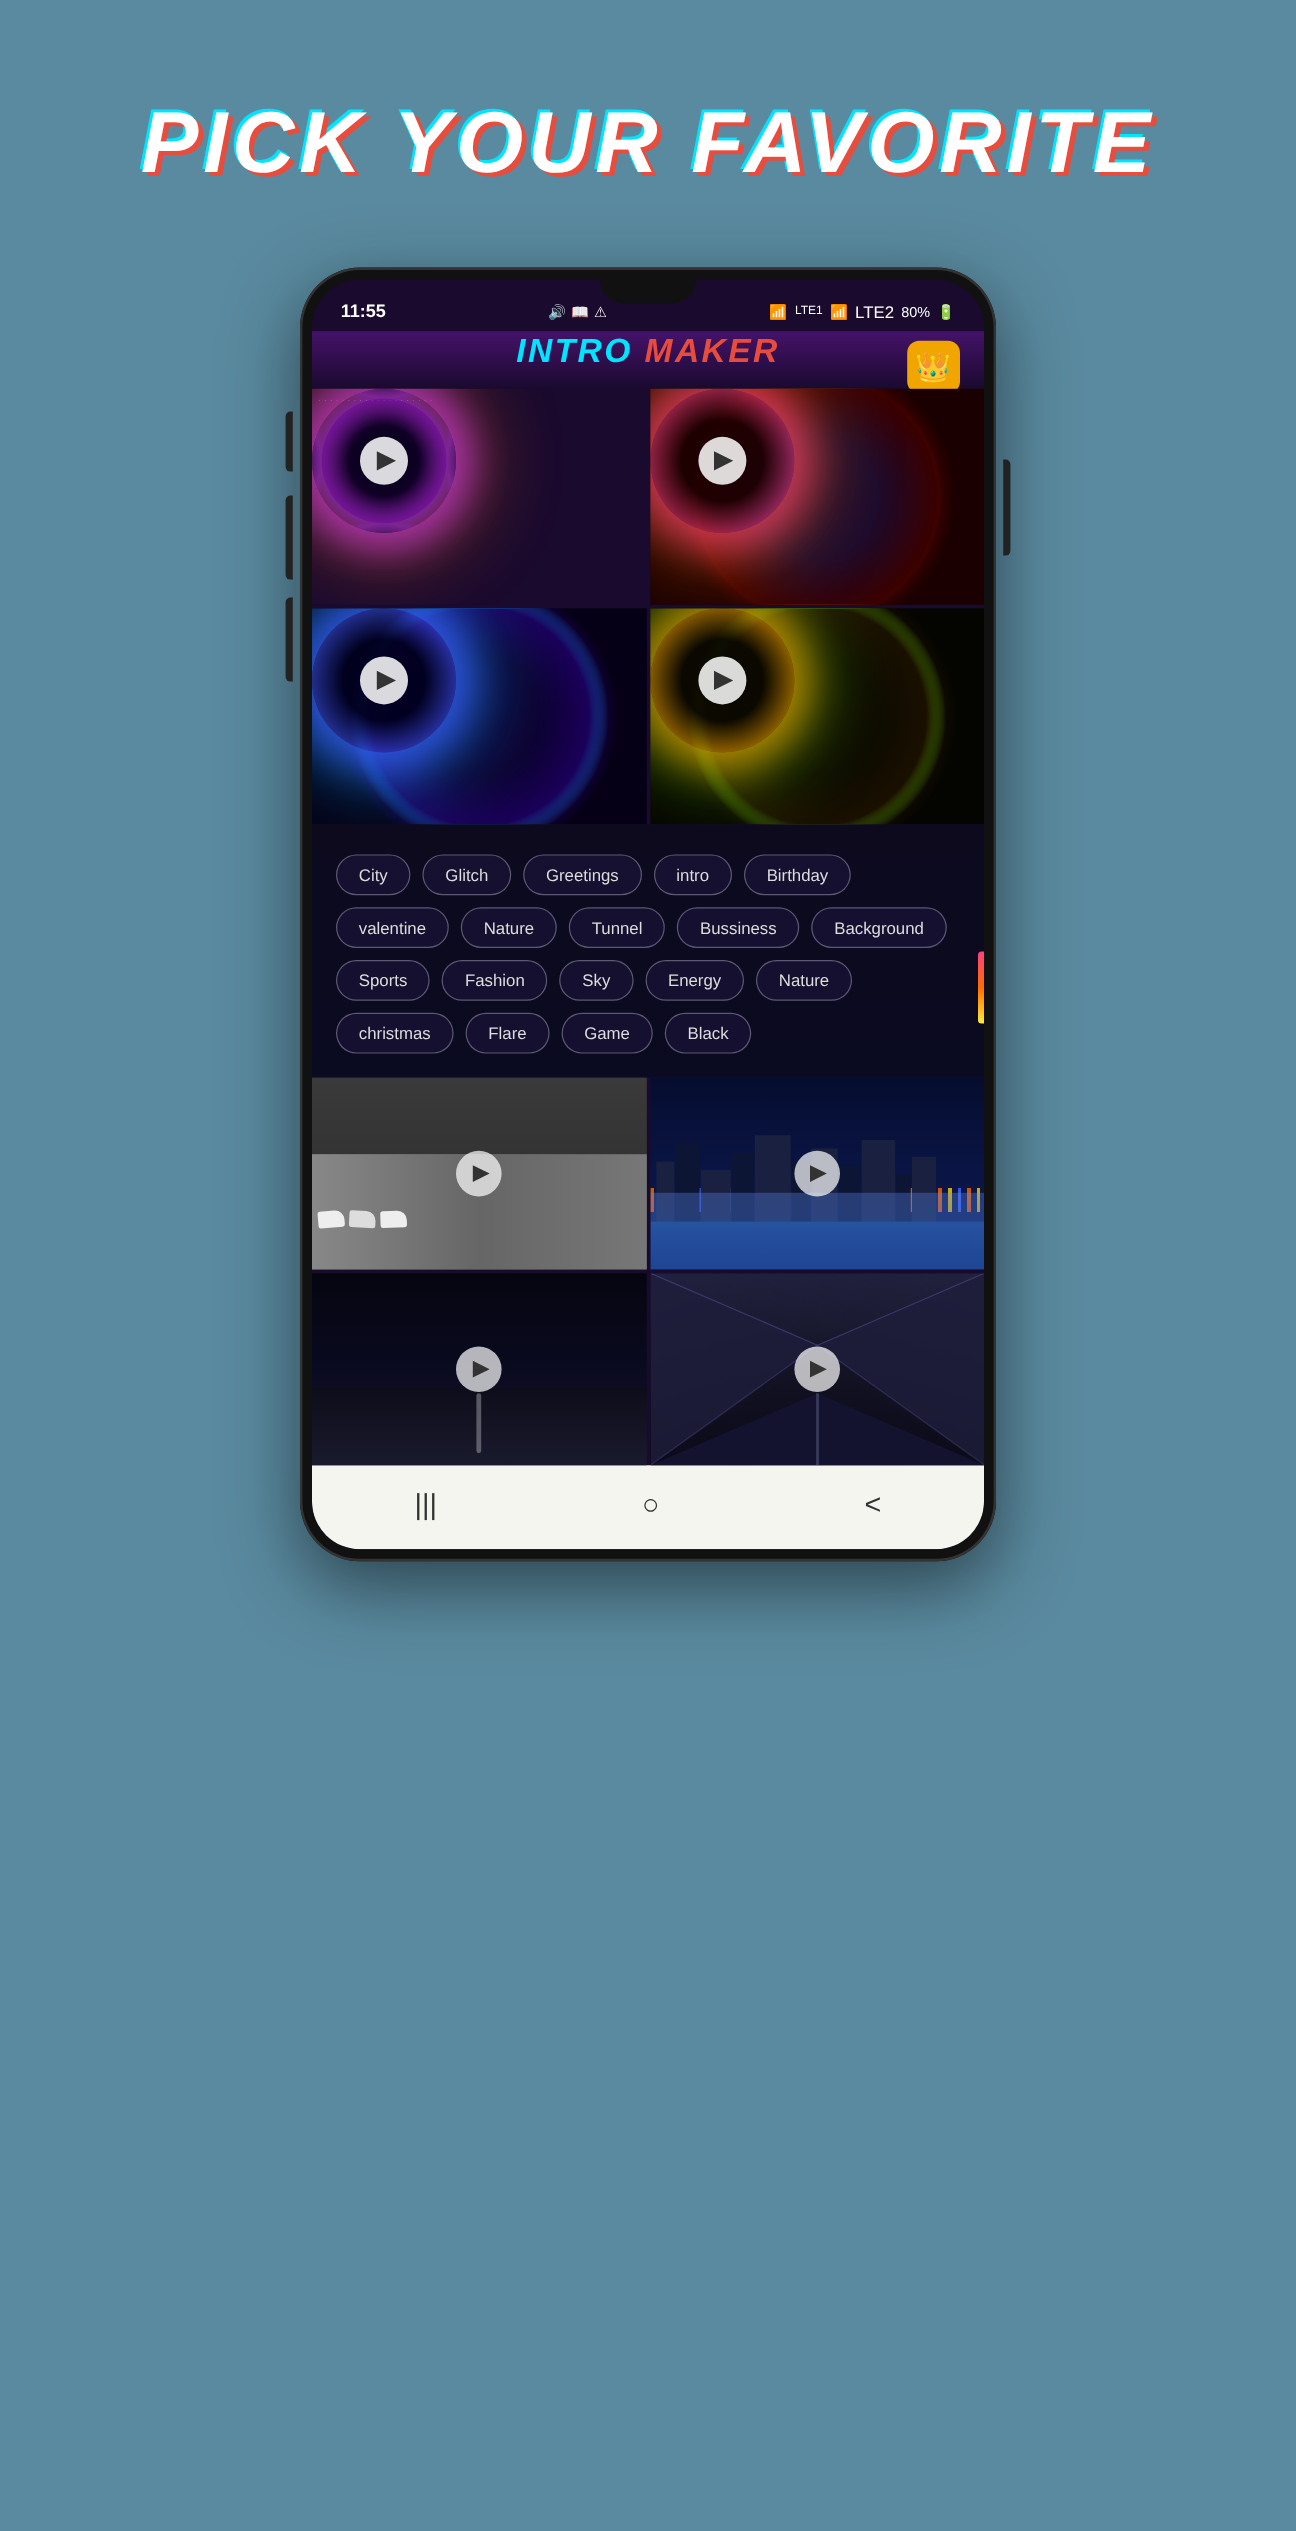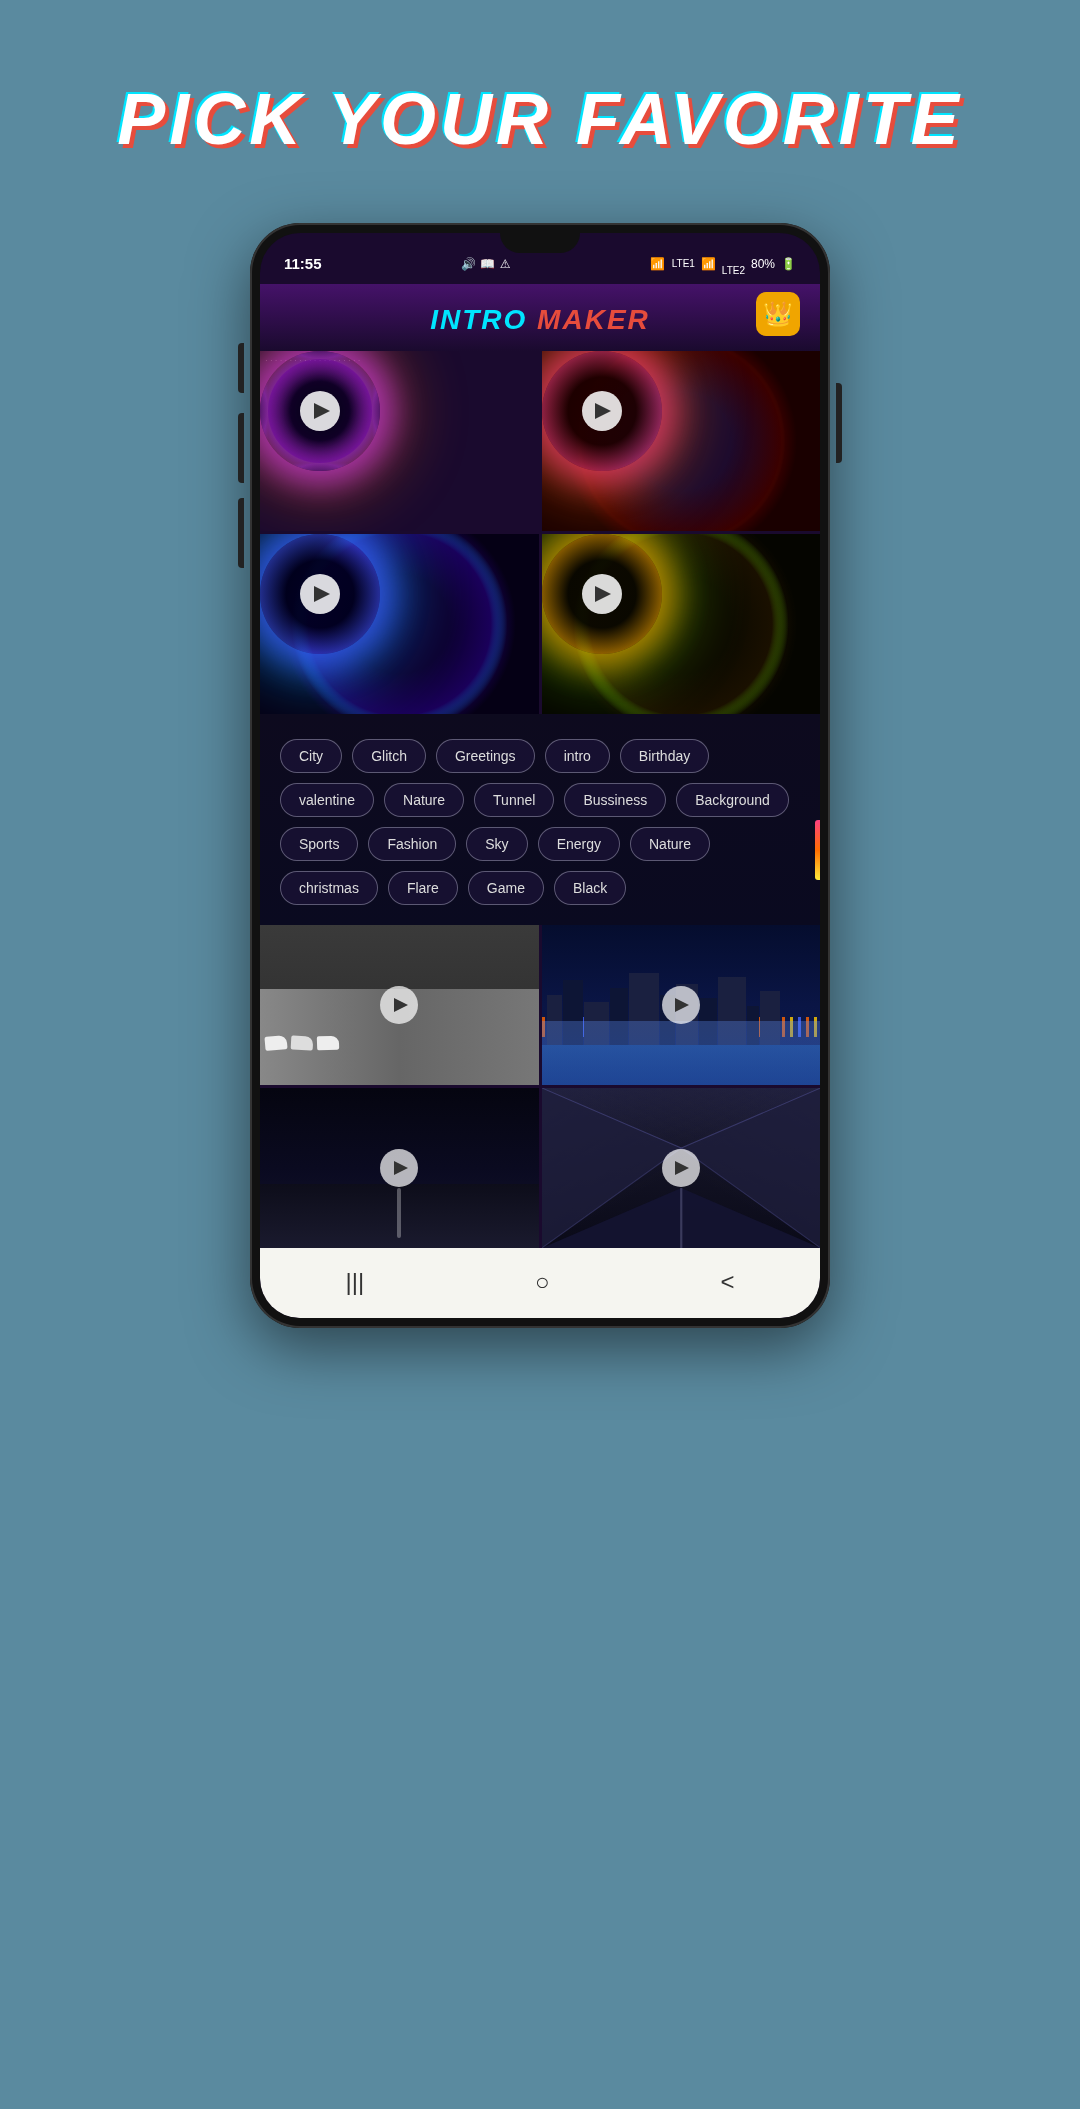--- a/index.html
+++ b/index.html
@@ -131,21 +131,21 @@
       align-items: center;
       gap: 6px;
       font-size: 12px;
     }
 
     
     .app-header {
       display: flex;
       justify-content: center;
       align-items: center;
-      padding: 20px 20px 15px;
+      padding: 1px 20px 15px;
       position: relative;
       background: linear-gradient(180deg, rgba(80,20,120,0.8) 0%, transparent 100%);
     }
 
     .app-title {
       font-size: 28px;
       font-weight: 900;
       font-style: italic;
       letter-spacing: 2px;
     }
@@ -478,21 +478,21 @@
       <div class="status-time">11:55</div>
       <div class="status-icons">
         <span>🔊</span>
         <span>📖</span>
         <span>⚠</span>
       </div>
       <div class="status-right">
         <span>📶</span>
         <span style="font-size:10px;">LTE1</span>
         <span>📶</span>
-        <span style="font-size:10px;margin-top:14px;">LTE2</span>
+        <span style="font-size:14px;">LTE2</span>
         <span>80%</span>
         <span>🔋</span>
       </div>
     </div>
 
     <div class="app-header">
       <div class="app-title">
         <span class="teal">INTRO</span>
         <span> </span>
         <span class="red">MAKER</span>

